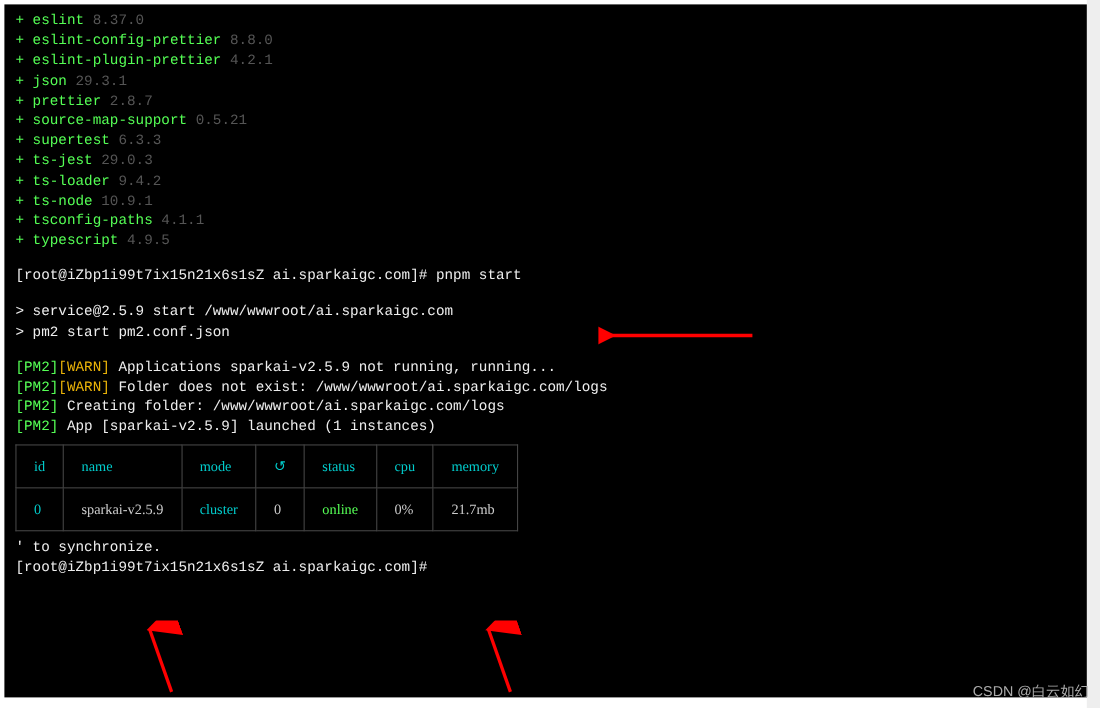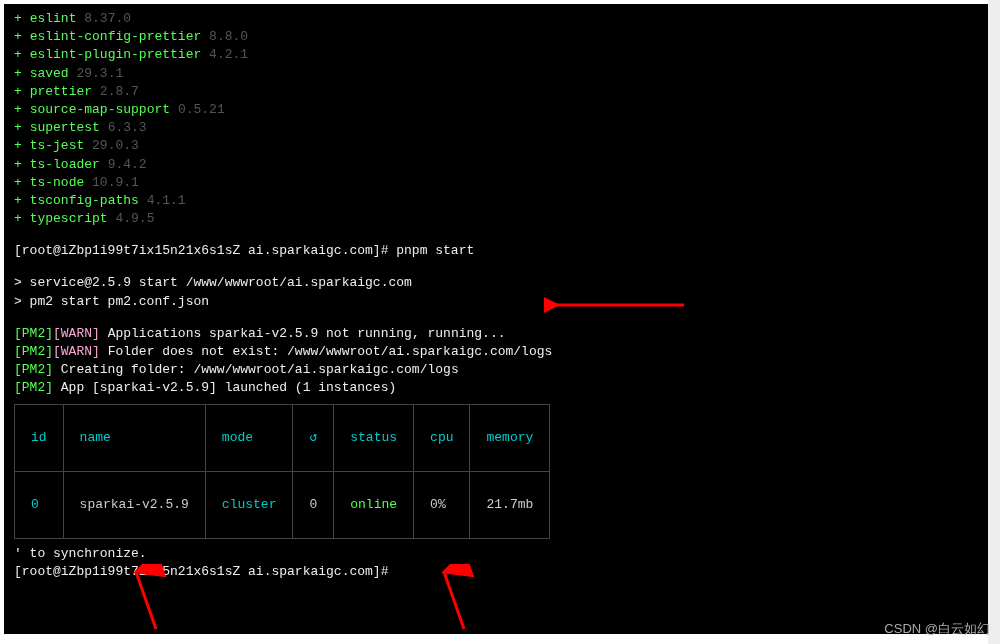--- a/index.html
+++ b/index.html
@@ -34,34 +34,35 @@
       bottom: 0;
       width: 16px;
       background: #eee;
     }
     .line { white-space: pre; }
     .plus { color: #55ff55; }
     .pkg { color: #55ff55; }
     .ver { color: #555; }
     .white { color: #eee; }
     .green { color: #55ff55; }
-    .orange { color: #f9a8d4; margin-top: 18px; }
+    .orange { color: #eab308; margin-top: 18px; }
     .bold { font-weight: bold; }
 
     .gap { height: 14px; }
 
     table.pm2 {
       border-collapse: collapse;
       margin: 6px 0;
       color: #ccc;
     }
     table.pm2 th, table.pm2 td {
       border: 1px solid #444;
-      padding: 24px 16px;
+      padding: 10px 16px;
       text-align: left;
+      font-family: Liberation Serif, serif;
     }
     table.pm2 th {
       color: #00cccc;
       font-weight: normal;
     }
     table.pm2 .cluster { color: #00cccc; }
     table.pm2 .online { color: #55ff55; }
     table.pm2 .idcell { color: #00cccc; }
 
     .arrow {
@@ -81,21 +82,21 @@
   </style>
 </head>
 <body>
 
 <div class="scroll-wrap">
   <div class="terminal">
 
     <div class="line"><span class="plus">+</span> <span class="pkg">eslint</span> <span class="ver">8.37.0</span></div>
     <div class="line"><span class="plus">+</span> <span class="pkg">eslint-config-prettier</span> <span class="ver">8.8.0</span></div>
     <div class="line"><span class="plus">+</span> <span class="pkg">eslint-plugin-prettier</span> <span class="ver">4.2.1</span></div>
-    <div class="line"><span class="plus">+</span> <span class="pkg">saved</span> <span class="ver">29.3.1</span></div>
+    <div class="line"><span class="plus">+</span> <span class="pkg">json</span> <span class="ver">29.3.1</span></div>
     <div class="line"><span class="plus">+</span> <span class="pkg">prettier</span> <span class="ver">2.8.7</span></div>
     <div class="line"><span class="plus">+</span> <span class="pkg">source-map-support</span> <span class="ver">0.5.21</span></div>
     <div class="line"><span class="plus">+</span> <span class="pkg">supertest</span> <span class="ver">6.3.3</span></div>
     <div class="line"><span class="plus">+</span> <span class="pkg">ts-jest</span> <span class="ver">29.0.3</span></div>
     <div class="line"><span class="plus">+</span> <span class="pkg">ts-loader</span> <span class="ver">9.4.2</span></div>
     <div class="line"><span class="plus">+</span> <span class="pkg">ts-node</span> <span class="ver">10.9.1</span></div>
     <div class="line"><span class="plus">+</span> <span class="pkg">tsconfig-paths</span> <span class="ver">4.1.1</span></div>
     <div class="line"><span class="plus">+</span> <span class="pkg">typescript</span> <span class="ver">4.9.5</span></div>
 
     <div class="gap"></div>

